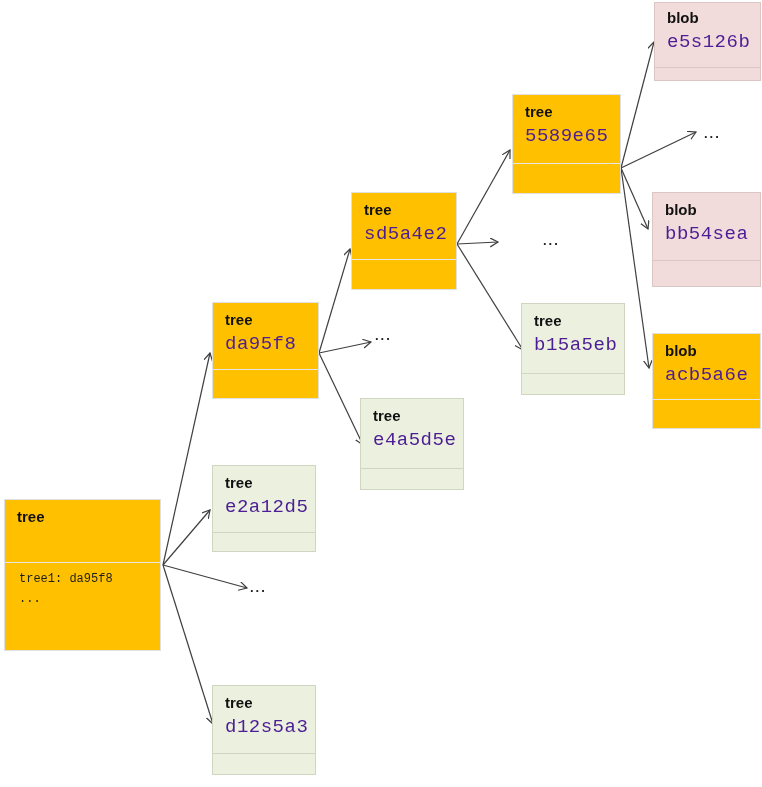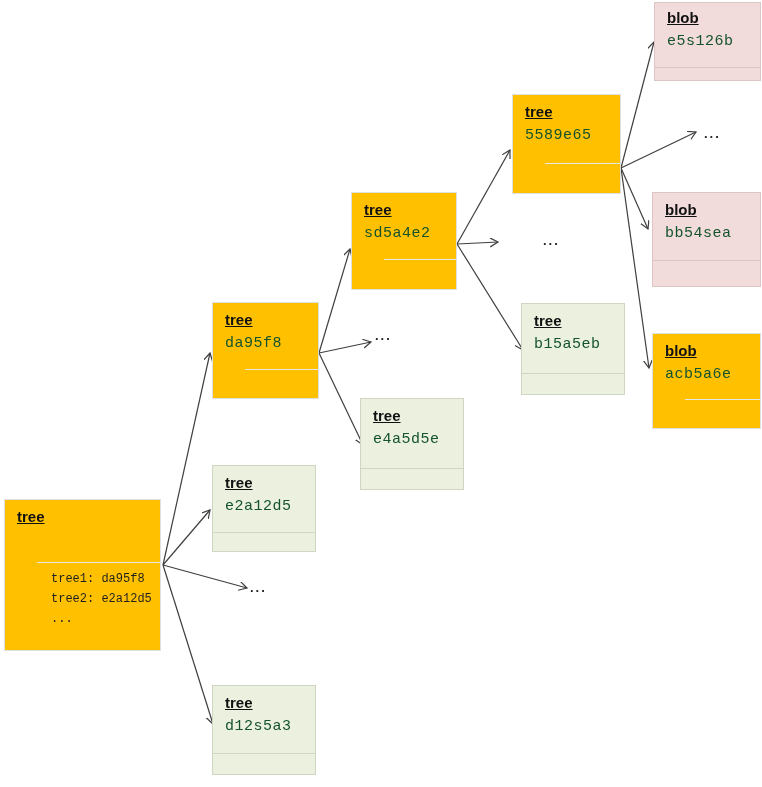--- a/index.html
+++ b/index.html
@@ -8,29 +8,29 @@
     font-family:"Liberation Sans",sans-serif;overflow:hidden;
   }
   #arrow-layer{position:absolute;left:0;top:0;width:762px;height:787px;pointer-events:none;}
   .node{
     position:absolute;box-sizing:border-box;border:1px solid #d8d8d8;
   }
   .node.orange{background:#FFC000;border-color:#e0e0e0;}
   .node.green{background:#EBF1DE;border-color:#cfd6c2;}
   .node.pink{background:#F2DCDB;border-color:#dcc6c5;}
   .node-header{box-sizing:border-box;padding:7px 0 0 12px;}
-  .node-type{font-weight:bold;font-size:15px;color:#111111;line-height:20px;text-decoration:underline;}
+  .node-type{font-weight:bold;font-size:15px;color:#111111;line-height:20px;}
   .node-hash{
     font-family:"Liberation Mono","DejaVu Sans Mono",monospace;
-    font-size:15px;color:#14532d;line-height:20px;margin-top:4px;letter-spacing:.5px;
+    font-size:19px;color:#4c1d95;line-height:20px;margin-top:4px;letter-spacing:.5px;
   }
   .node-body{box-sizing:border-box;border-top:1px solid rgba(255,255,255,.85);}
   .green .node-body{border-top:1px solid #cfd6c2;}
   .pink .node-body{border-top:1px solid #dcc6c5;}
-  .orange .node-body{border-top:1px solid #e7e7e7;margin-left:32px;}
+  .orange .node-body{border-top:1px solid #e7e7e7;}
   .entry{
     font-family:"Liberation Mono","DejaVu Sans Mono",monospace;
     font-size:12px;color:#1f1f1f;line-height:20px;padding-left:14px;white-space:pre;
   }
   .node-body.entries{padding-top:6px;}
   .ellipsis{
     position:absolute;font-size:13px;font-weight:bold;color:#1f1f1f;
     letter-spacing:2px;font-family:"Liberation Sans",sans-serif;
   }
 </style>
@@ -65,21 +65,20 @@
       <line x1="621" y1="168" x2="649" y2="368" marker-end="url(#ah)"></line>
     </g>
   </svg>
 
   <div class="node orange" style="left:4px;top:499px;width:157px;height:152px;">
     <div class="node-header" style="height:62px;">
       <div class="node-type">tree</div>
     </div>
     <div class="node-body entries">
       <div class="entry">tree1: da95f8</div>
-      <div class="entry">tree2: e2a12d5</div>
       <div class="entry">...</div>
     </div>
   </div>
 
   <div class="node orange" style="left:212px;top:302px;width:107px;height:97px;">
     <div class="node-header" style="height:66px;">
       <div class="node-type">tree</div>
       <div class="node-hash">da95f8</div>
     </div>
     <div class="node-body" style="height:29px;"></div>

